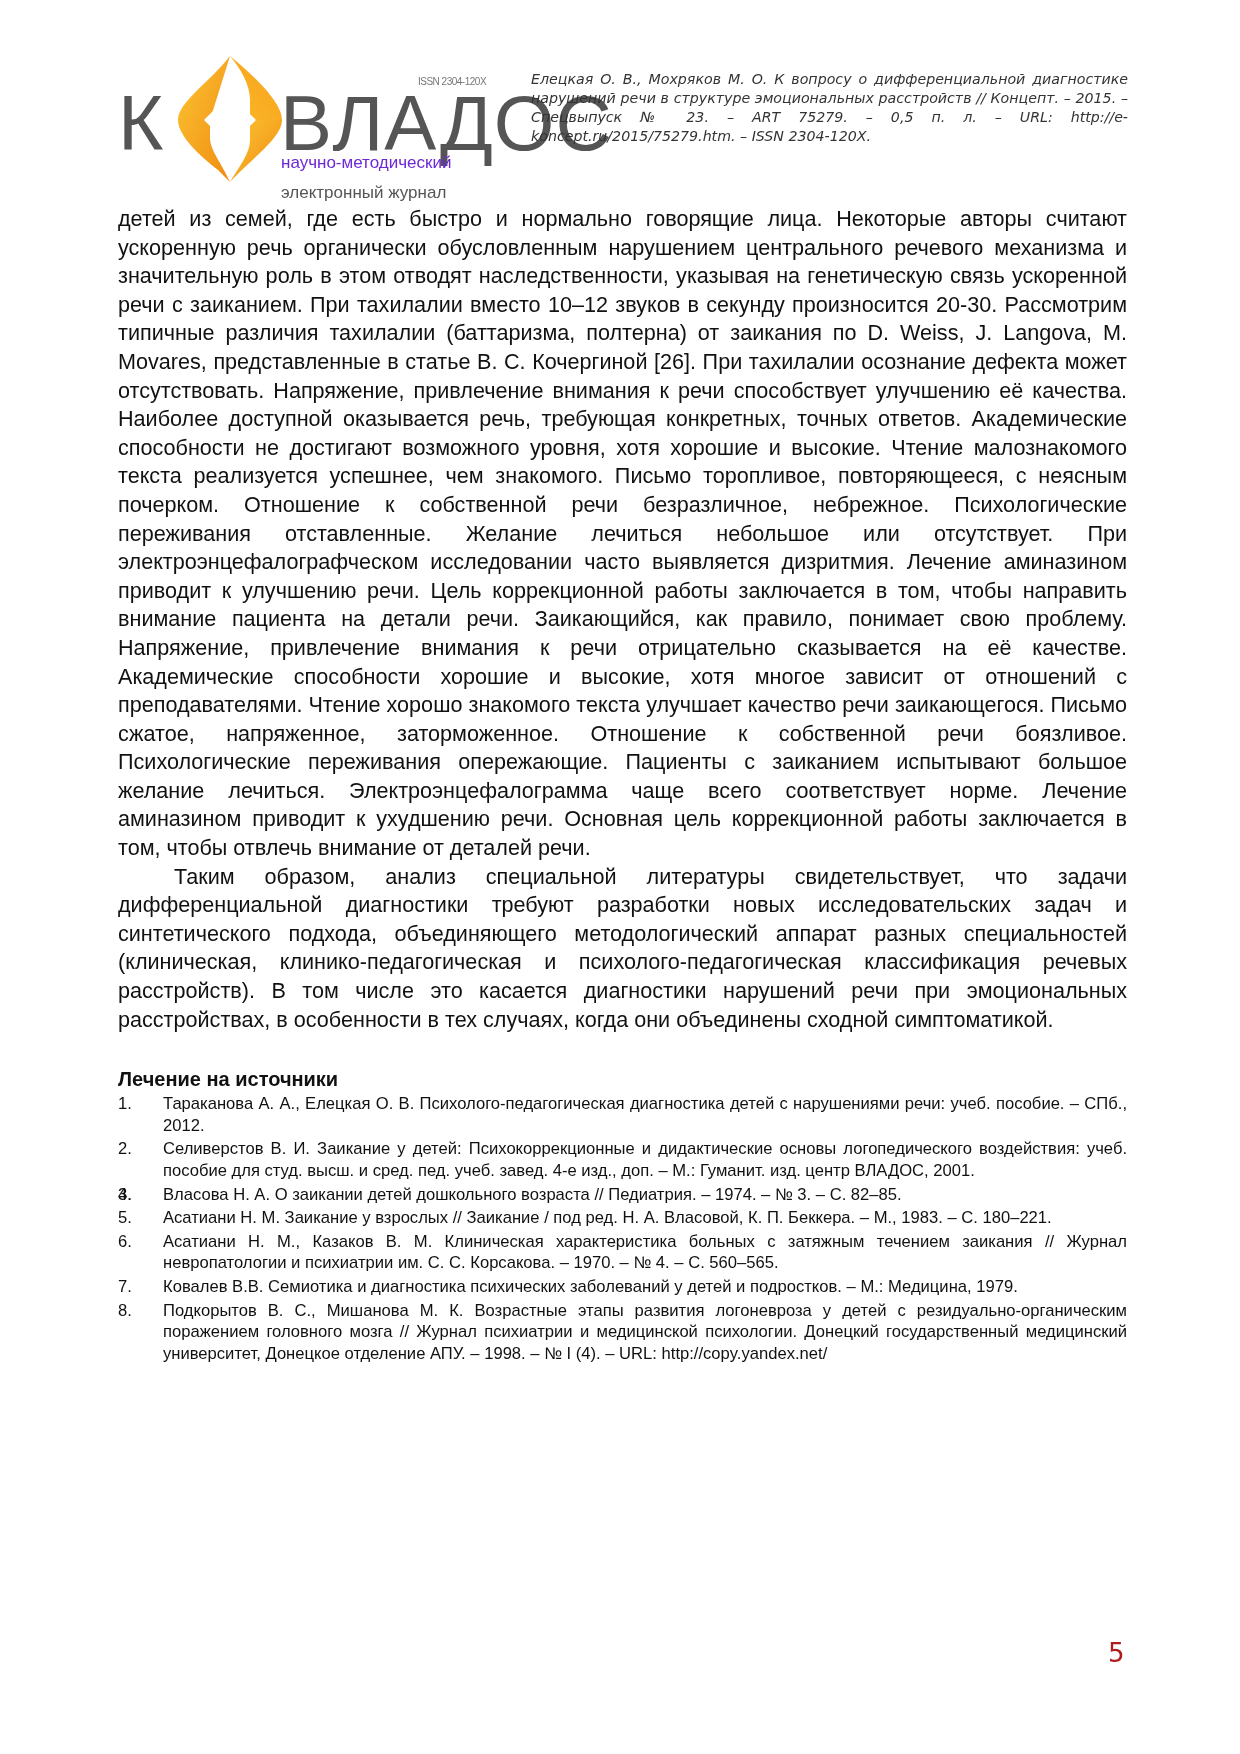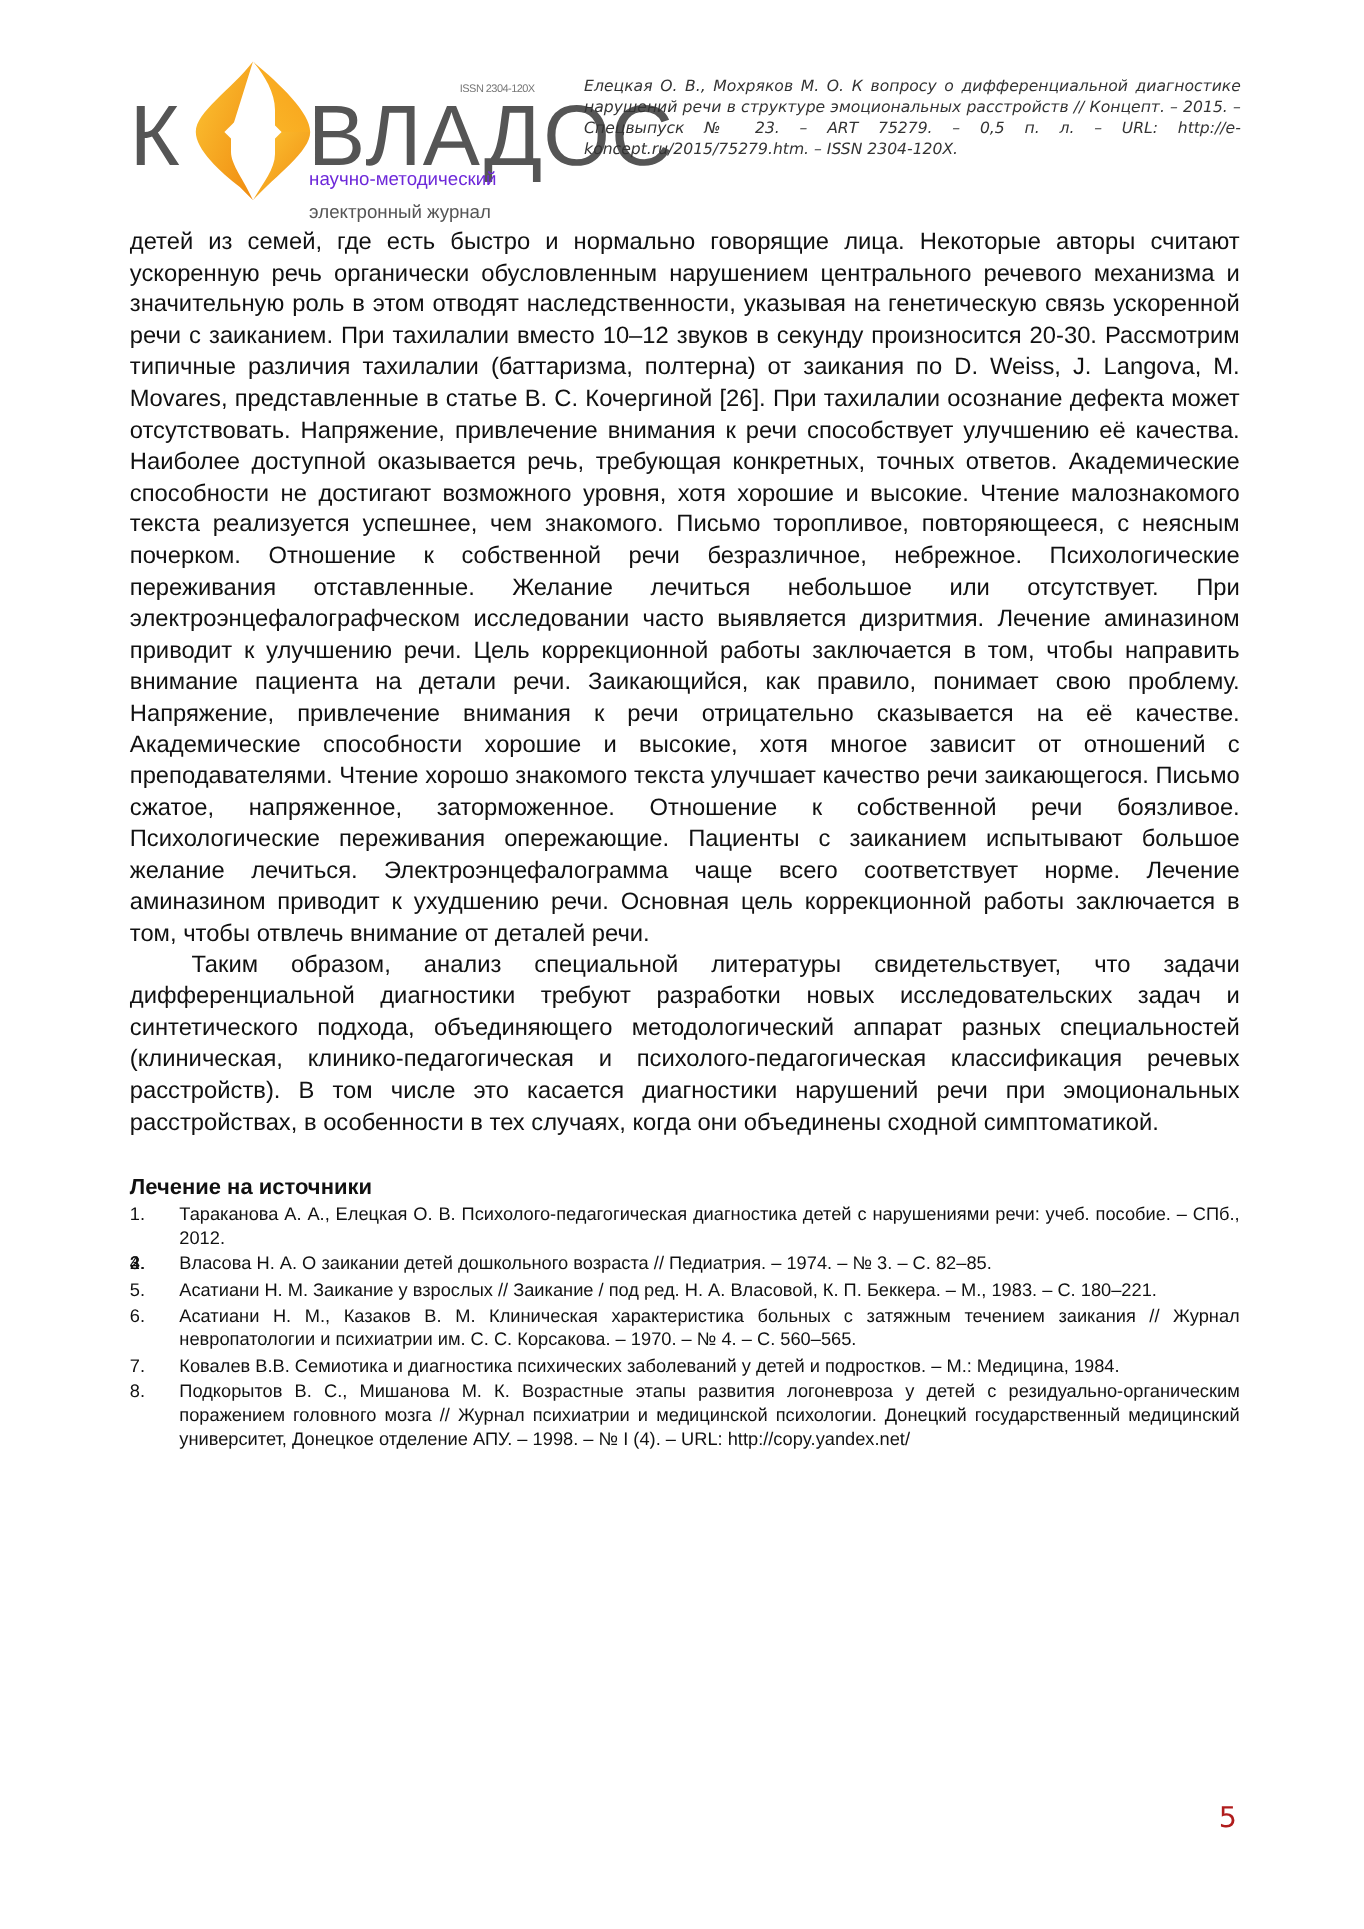--- a/index.html
+++ b/index.html
@@ -64,23 +64,23 @@
 
 <div class="citation">Елецкая О. В., Мохряков М. О. К вопросу о дифференциальной диагностике нарушений речи в структуре эмоциональных расстройств // Концепт. – 2015. – Спецвыпуск № 23. – ART 75279. – 0,5 п. л. – URL: http://e-koncept.ru/2015/75279.htm. – ISSN 2304-120X.</div>
 
 <div class="main">
   <p class="para">детей из семей, где есть быстро и нормально говорящие лица. Некоторые авторы считают ускоренную речь органически обусловленным нарушением центрального речевого механизма и значительную роль в этом отводят наследственности, указывая на генетическую связь ускоренной речи с заиканием. При тахилалии вместо 10–12 звуков в секунду произносится 20-30. Рассмотрим типичные различия тахилалии (баттаризма, полтерна) от заикания по D. Weiss, J. Langova, M. Movares, представленные в статье В. С. Кочергиной [26]. При тахилалии осознание дефекта может отсутствовать. Напряжение, привлечение внимания к речи способствует улучшению её качества. Наиболее доступной оказывается речь, требующая конкретных, точных ответов. Академические способности не достигают возможного уровня, хотя хорошие и высокие. Чтение малознакомого текста реализуется успешнее, чем знакомого. Письмо торопливое, повторяющееся, с неясным почерком. Отношение к собственной речи безразличное, небрежное. Психологические переживания отставленные. Желание лечиться небольшое или отсутствует. При электроэнцефалографческом исследовании часто выявляется дизритмия. Лечение аминазином приводит к улучшению речи. Цель коррекционной работы заключается в том, чтобы направить внимание пациента на детали речи. Заикающийся, как правило, понимает свою проблему. Напряжение, привлечение внимания к речи отрицательно сказывается на её качестве. Академические способности хорошие и высокие, хотя многое зависит от отношений с преподавателями. Чтение хорошо знакомого текста улучшает качество речи заикающегося. Письмо сжатое, напряженное, заторможенное. Отношение к собственной речи боязливое. Психологические переживания опережающие. Пациенты с заиканием испытывают большое желание лечиться. Электроэнцефалограмма чаще всего соответствует норме. Лечение аминазином приводит к ухудшению речи. Основная цель коррекционной работы заключается в том, чтобы отвлечь внимание от деталей речи.</p>
   <p class="para indent">Таким образом, анализ специальной литературы свидетельствует, что задачи дифференциальной диагностики требуют разработки новых исследовательских задач и синтетического подхода, объединяющего методологический аппарат разных специальностей (клиническая, клинико-педагогическая и психолого-педагогическая классификация речевых расстройств). В том числе это касается диагностики нарушений речи при эмоциональных расстройствах, в особенности в тех случаях, когда они объединены сходной симптоматикой.</p>
 
   <div class="refs-title">Лечение на источники</div>
   <ul class="ref-list">
     <li class="ref-item"><span class="ref-num">1.</span><span>Тараканова А. А., Елецкая О. В. Психолого-педагогическая диагностика детей с нарушениями речи: учеб. пособие. – СПб., 2012.</span></li>
-    <li class="ref-item"><span class="ref-num">2.</span></li>
+    <li class="ref-item"><span class="ref-num">2.</span><span>Селиверстов В. И. Заикание у детей: Психокоррекционные и дидактические основы логопедического воздействия: учеб. пособие для студ. высш. и сред. пед. учеб. завед. 4-е изд., доп. – М.: Гуманит. изд. центр ВЛАДОС, 2001.</span></li>
     <li class="ref-item"><span class="ref-num">3.</span></li>
     <li class="ref-item"><span class="ref-num">4.</span><span>Власова Н. А. О заикании детей дошкольного возраста // Педиатрия. – 1974. – № 3. – С. 82–85.</span></li>
     <li class="ref-item"><span class="ref-num">5.</span><span>Асатиани Н. М. Заикание у взрослых // Заикание / под ред. Н. А. Власовой, К. П. Беккера. – М., 1983. – С. 180–221.</span></li>
     <li class="ref-item"><span class="ref-num">6.</span><span>Асатиани Н. М., Казаков В. М. Клиническая характеристика больных с затяжным течением заикания // Журнал невропатологии и психиатрии им. С. С. Корсакова. – 1970. – № 4. – С. 560–565.</span></li>
-    <li class="ref-item"><span class="ref-num">7.</span><span>Ковалев В.В. Семиотика и диагностика психических заболеваний у детей и подростков. – М.: Медицина, 1984.</span></li>
+    <li class="ref-item"><span class="ref-num">7.</span><span>Ковалев В.В. Семиотика и диагностика психических заболеваний у детей и подростков. – М.: Медицина, 1979.</span></li>
     <li class="ref-item"><span class="ref-num">8.</span><span>Подкорытов В. С., Мишанова М. К. Возрастные этапы развития логоневроза у детей с резидуально-органическим поражением головного мозга // Журнал психиатрии и медицинской психологии. Донецкий государственный медицинский университет, Донецкое отделение АПУ. – 1998. – № I (4). – URL: http://copy.yandex.net/</span></li>
   </ul>
 </div>
 
 <div class="page-number">5</div>
 
 </body></html>

